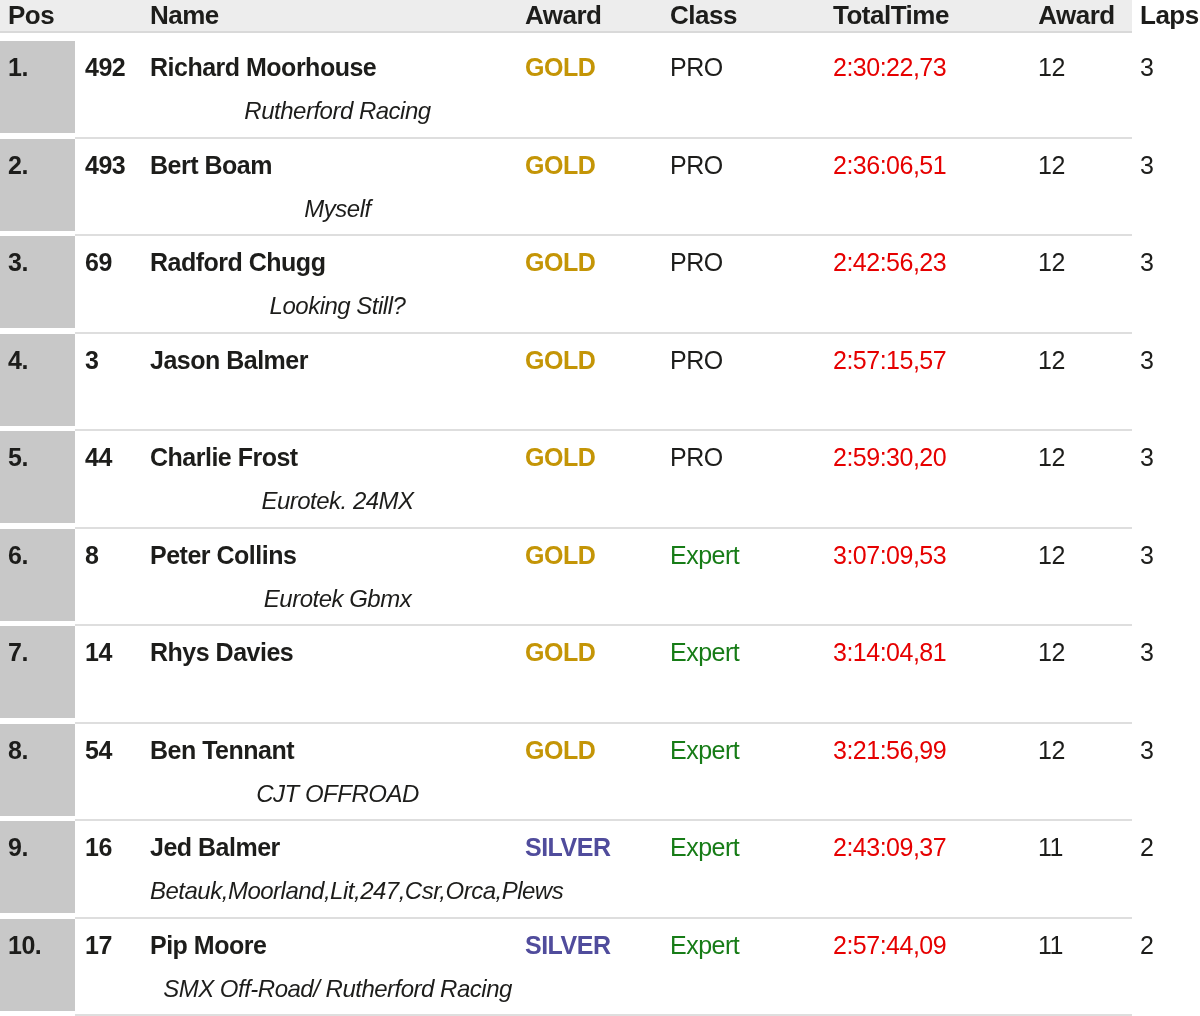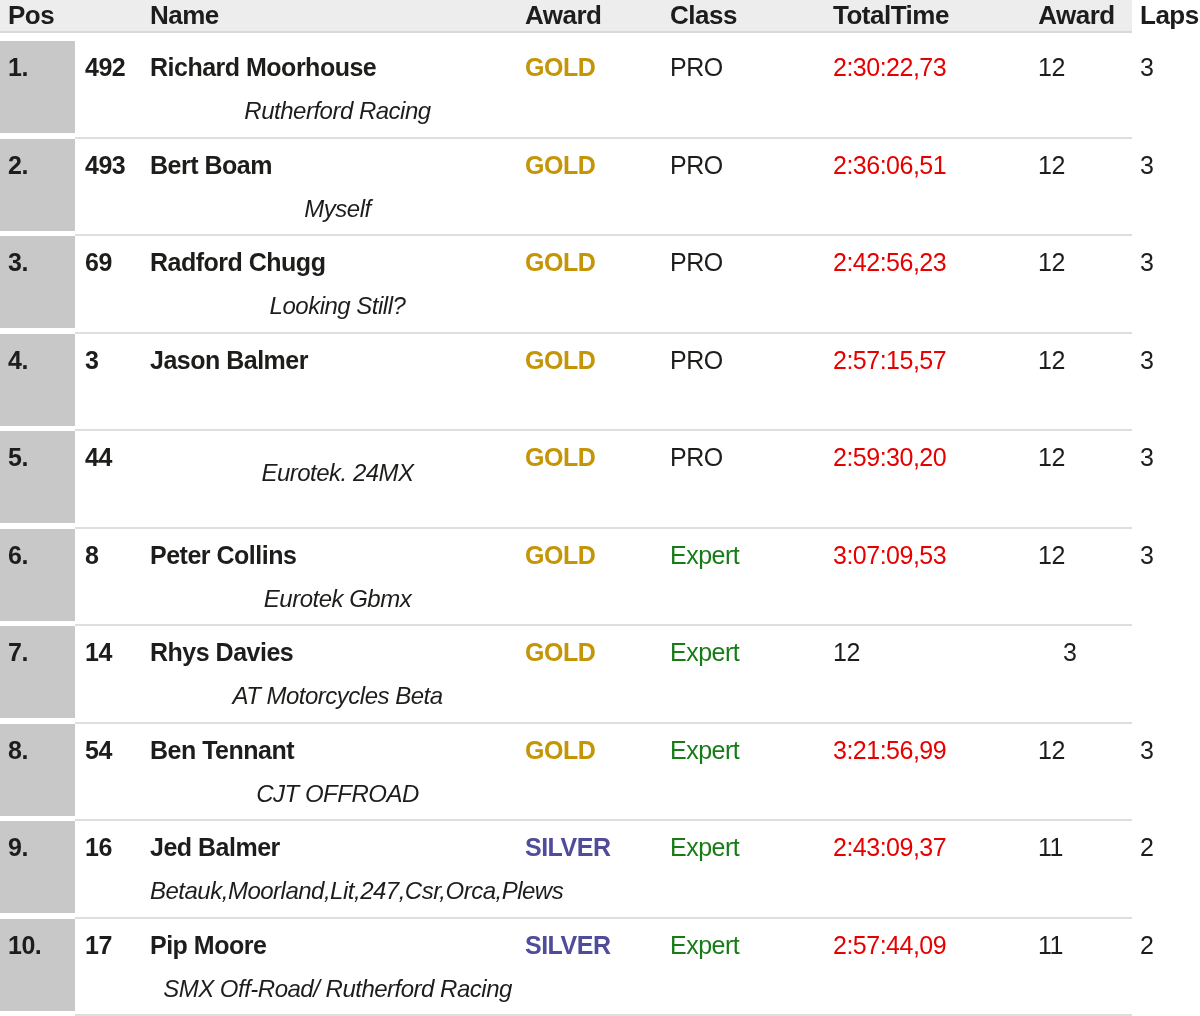--- a/index.html
+++ b/index.html
@@ -144,20 +144,21 @@
     <div class="cell class-cell" style="color: rgb(29, 29, 27);">PRO</div>
     <div class="cell time-cell">2:57:15,57</div>
     <div class="cell stages-cell">12</div>
     <div class="cell laps-cell">3</div>
   </div>
 
   <div class="row">
     <div class="cell pos-cell">5.</div>
     <div class="cell num-cell">44</div>
     <div class="cell name-cell">
+      <div>Charlie Frost</div>
       <div class="team-line">Eurotek. 24MX</div>
     </div>
     <div class="cell award-cell" style="color: rgb(196, 149, 6);">GOLD</div>
     <div class="cell class-cell" style="color: rgb(29, 29, 27);">PRO</div>
     <div class="cell time-cell">2:59:30,20</div>
     <div class="cell stages-cell">12</div>
     <div class="cell laps-cell">3</div>
   </div>
 
   <div class="row">
@@ -172,24 +173,24 @@
     <div class="cell time-cell">3:07:09,53</div>
     <div class="cell stages-cell">12</div>
     <div class="cell laps-cell">3</div>
   </div>
 
   <div class="row">
     <div class="cell pos-cell">7.</div>
     <div class="cell num-cell">14</div>
     <div class="cell name-cell">
       <div>Rhys Davies</div>
-      <div class="team-line">AT Motorcycles Beta</div>
-    </div>
-    <div class="cell award-cell" style="color: rgb(196, 149, 6);">GOLD</div>
-    <div class="cell class-cell" style="color: rgb(23, 124, 23);">Expert</div>
+    </div>
+    <div class="cell award-cell" style="color: rgb(196, 149, 6);">GOLD</div>
+    <div class="cell class-cell" style="color: rgb(23, 124, 23);">Expert</div>
+    <div class="cell time-cell">3:14:04,81</div>
     <div class="cell stages-cell">12</div>
     <div class="cell laps-cell">3</div>
   </div>
 
   <div class="row">
     <div class="cell pos-cell">8.</div>
     <div class="cell num-cell">54</div>
     <div class="cell name-cell">
       <div>Ben Tennant</div>
       <div class="team-line">CJT OFFROAD</div>

